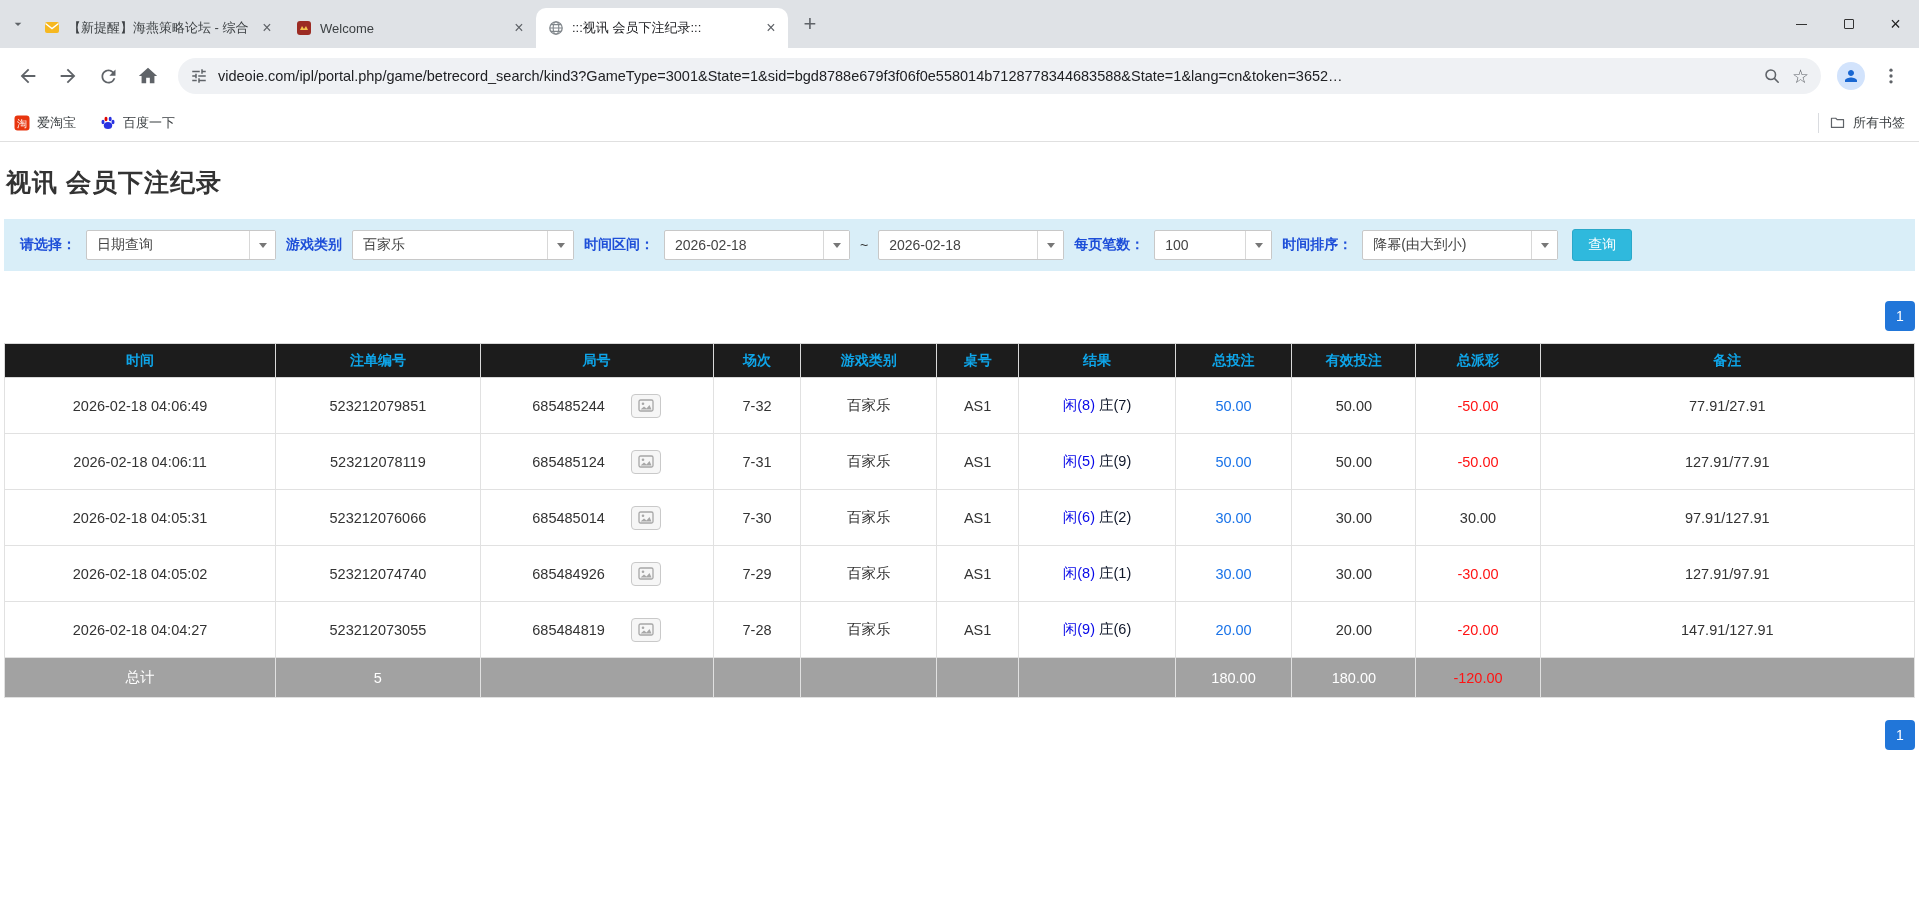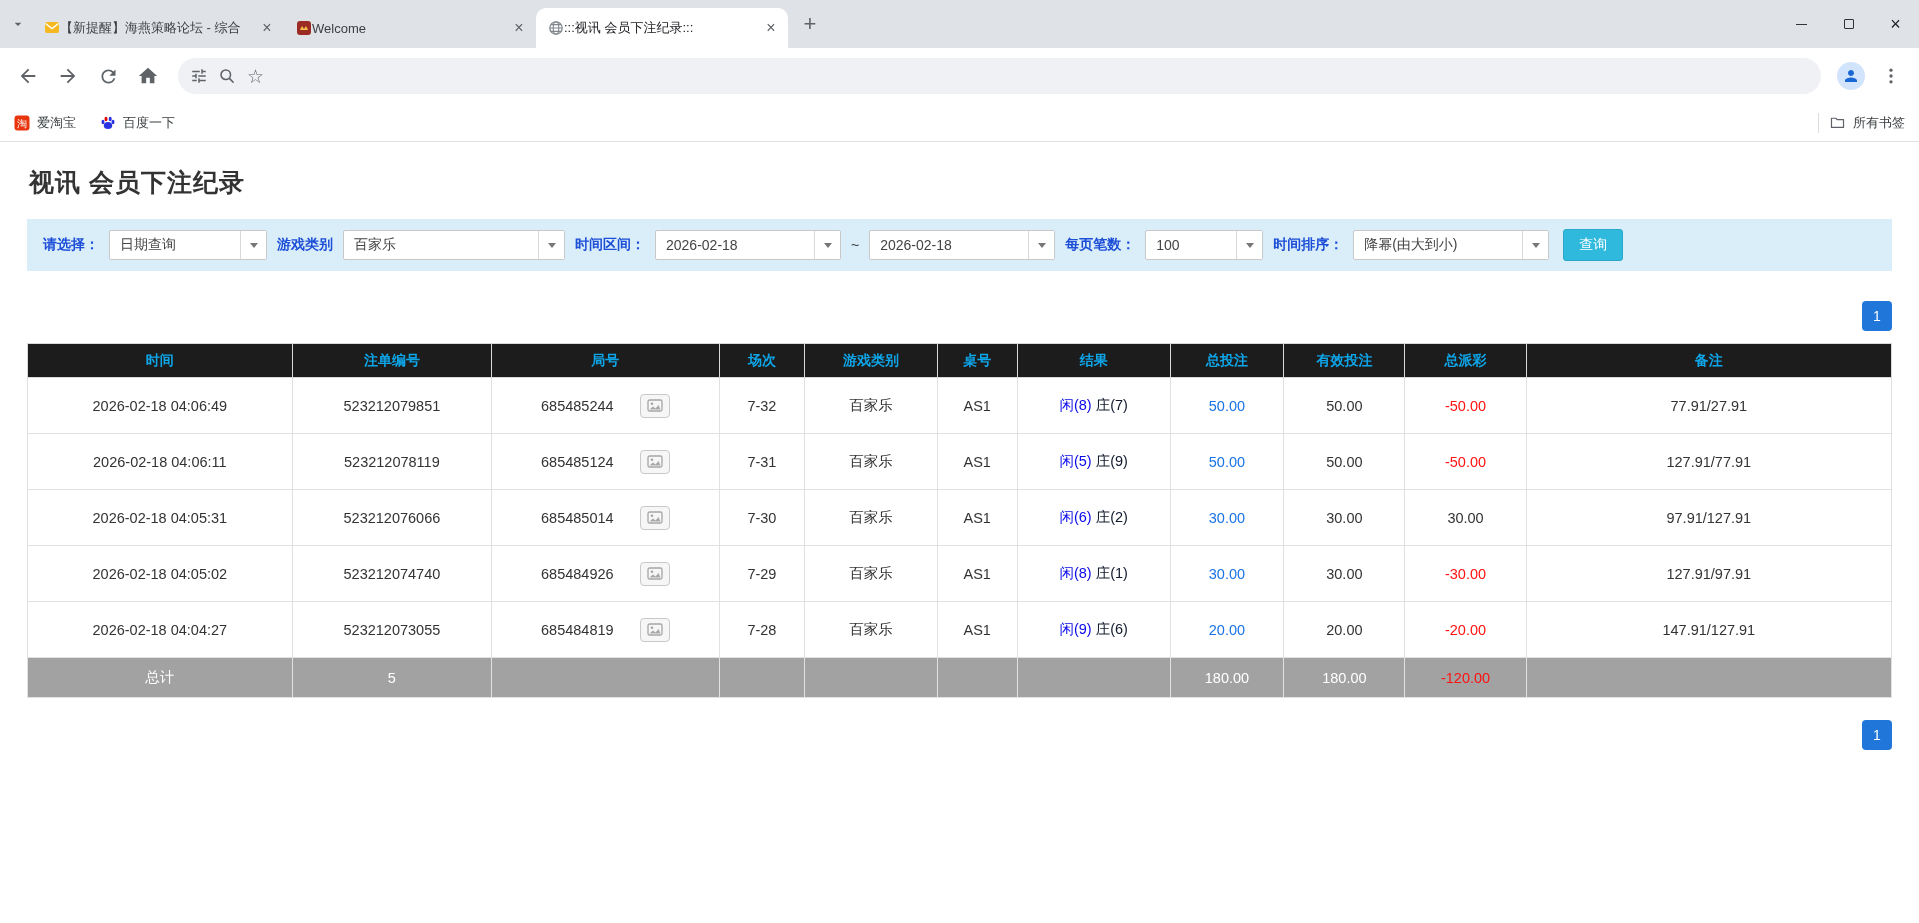--- a/index.html
+++ b/index.html
@@ -4,21 +4,21 @@
 <style>
   * { box-sizing: border-box; }
   body {
     width: 1919px; height: 923px; margin: 0; overflow: hidden;
     background: #fff; color: #333;
     font-family: "Liberation Sans", "DejaVu Sans", sans-serif;
   }
   
   .tabstrip { height: 48px; background: #dfe2e6; display: flex; align-items: flex-end; padding-left: 4px; position: relative; }
   .tab-search-btn { align-self: center; width: 28px; height: 28px; display: flex; align-items: center; justify-content: center; border-radius: 50%; }
-  .tab { width: 252px; height: 40px; border-radius: 10px 10px 0 0; display: flex; align-items: center; padding: 0 8px 0 12px; font-size: 13px; color: #3c4043; }
+  .tab { width: 252px; height: 40px; border-radius: 10px 10px 0 0; display: flex; align-items: center; gap: 8px; padding: 0 8px 0 12px; font-size: 13px; color: #3c4043; }
   .tab.active { background: #fff; color: #202124; }
   .tab-title { flex: 1; overflow: hidden; white-space: nowrap; }
   .tab-close { width: 18px; height: 18px; border-radius: 50%; display: flex; align-items: center; justify-content: center; font-size: 16px; color: #5f6368; }
   .favicon { width: 16px; height: 16px; flex: 0 0 16px; display: flex; }
   .newtab-btn { align-self: center; width: 28px; height: 28px; margin-left: 8px; display: flex; align-items: center; justify-content: center; color: #5f6368; font-size: 22px; }
   .win-controls { position: absolute; right: 0; top: 0; height: 100%; display: flex; }
   .win-btn { width: 47px; height: 100%; display: flex; align-items: center; justify-content: center; color: #222; }
   .ic-min { width: 11px; border-top: 1.5px solid #333; display: inline-block; }
   .ic-max { width: 10px; height: 10px; border: 1.5px solid #333; border-radius: 1px; display: inline-block; }
   .ic-close { font-size: 18px; line-height: 1; }
@@ -27,29 +27,29 @@
   .omnibox { flex: 1; min-width: 0; height: 36px; background: #eff1f4; border-radius: 18px; display: flex; align-items: center; padding: 0 12px; gap: 10px; margin: 0 8px; }
   .url-text { flex: 1; min-width: 0; font-size: 14.5px; color: #202124; white-space: nowrap; overflow: hidden; }
   .omni-icon { flex: 0 0 auto; display: flex; align-items: center; }
   .star-glyph { font-size: 19px; color: #5f6368; }
   .profile-btn { width: 28px; height: 28px; border-radius: 50%; background: #d2e3fc; display: flex; align-items: center; justify-content: center; margin: 0 4px; }
   .bookmarks { height: 38px; background: #fff; border-bottom: 1px solid #e0e0e0; display: flex; align-items: center; padding: 0 14px; gap: 24px; font-size: 13px; color: #3c4043; }
   .bm { display: flex; align-items: center; gap: 7px; }
   .bm-right { margin-left: auto; display: flex; align-items: center; gap: 10px; }
   .vsep { width: 1px; height: 20px; background: #dadce0; }
   
-  .page { padding: 0 27px; }
+  .page { padding: 0 4px; }
   .page-title { font-size: 25px; font-weight: 600; color: #333; margin: 24px 0 20px 2px; letter-spacing: 1px; }
   .filter-bar { background: #d9eef8; height: 52px; display: flex; align-items: center; padding: 0 16px; gap: 10px; }
   .f-label { font-size: 14px; font-weight: bold; color: #1d4ed8; white-space: nowrap; }
   .combo { background: #fff; border: 1px solid #c8c8c8; border-radius: 2px; height: 30px; display: flex; align-items: stretch; flex: 0 0 auto; }
   .combo-val { display: flex; align-items: center; padding: 0 10px; font-size: 14px; color: #444; flex: 1; white-space: nowrap; overflow: hidden; }
   .combo-btn { width: 26px; border-left: 1px solid #d8d8d8; display: flex; align-items: center; justify-content: center; background: #fff; }
   .arr { width: 0; height: 0; border-left: 4px solid transparent; border-right: 4px solid transparent; border-top: 5px solid #777; }
-  .w-select { width: 158px; } .w-game { width: 222px; } .w-date { width: 186px; } .w-per { width: 118px; } .w-sort { width: 196px; }
+  .w-select { width: 190px; } .w-game { width: 222px; } .w-date { width: 186px; } .w-per { width: 118px; } .w-sort { width: 196px; }
   .tilde { font-size: 14px; color: #333; }
   .search-btn { height: 32px; padding: 0 15px; background: #2fb9dd; border: 1px solid #2aa8c9; color: #fff; font-size: 14px; border-radius: 3px; margin-left: 4px; cursor: pointer; }
   .summary-bar { margin-top: 14px; background: #dff0d8; min-height: 40px; display: flex; align-items: center; justify-content: space-between; padding: 0 16px; font-size: 14px; }
   .summary-left { color: #3c763d; }
   .summary-right { color: #ff0000; }
   .pager { display: flex; justify-content: flex-end; }
   .pager.top { margin: 30px 0 12px; }
   .pager.bottom { margin: 22px 0 0; }
   .page-btn { min-width: 30px; height: 30px; padding: 0 6px; background: #2176d9; color: #fff; font-size: 14px; display: flex; align-items: center; justify-content: center; border-radius: 4px; }
   table.records { width: 100%; border-collapse: collapse; table-layout: fixed; }
@@ -144,20 +144,21 @@
           <path d="M10 20v-6h4v6h5v-8h3L12 3 2 12h3v8z" fill="#5f6368"></path>
         </svg>
     </div>
 
     <div class="omnibox">
       <span class="omni-icon">
         <svg width="18" height="18" viewBox="0 0 24 24">
             <path d="M3 17v2h6v-2H3zM3 5v2h10V5H3zm10 16v-2h8v-2h-8v-2h-2v6h2zM7 9v2H3v2h4v2h2V9H7zm14 4v-2H11v2h10zm-6-4h2V7h4V5h-4V3h-2v6z" fill="#5f6368"></path>
           </svg>
       </span>
+      <span class="url-text">videoie.com/ipl/portal.php/game/betrecord_search/kind3?GameType=3001&amp;State=1&amp;sid=bgd8788e679f3f06f0e558014b7128778344683588&amp;State=1&amp;lang=cn&amp;token=3652…</span>
       <span class="omni-icon">
         <svg width="19" height="19" viewBox="0 0 22 22">
             <circle cx="9" cy="9" r="5.5" fill="none" stroke="#5f6368" stroke-width="1.8"></circle>
             <line x1="13.2" y1="13.2" x2="17.6" y2="17.6" stroke="#5f6368" stroke-width="1.8" stroke-linecap="round"></line>
           </svg>
       </span>
       <span class="omni-icon star-glyph">☆</span>
     </div>
 
     <div class="profile-btn">

